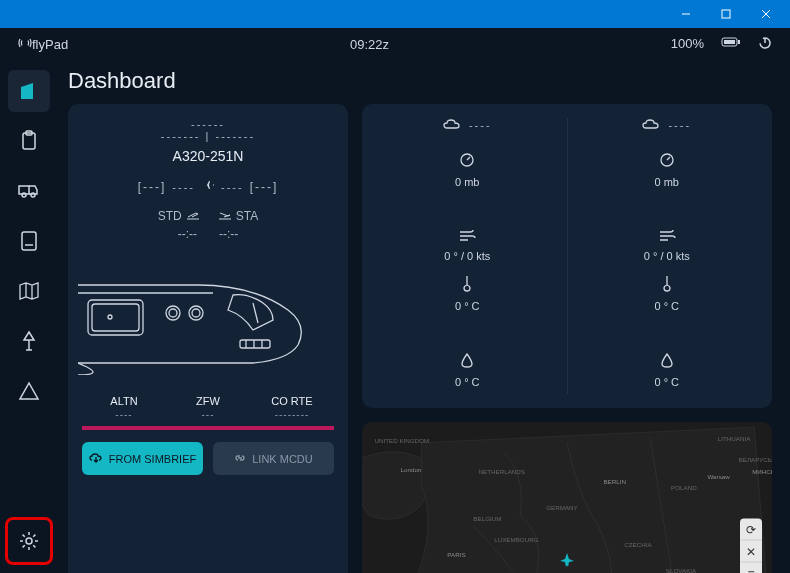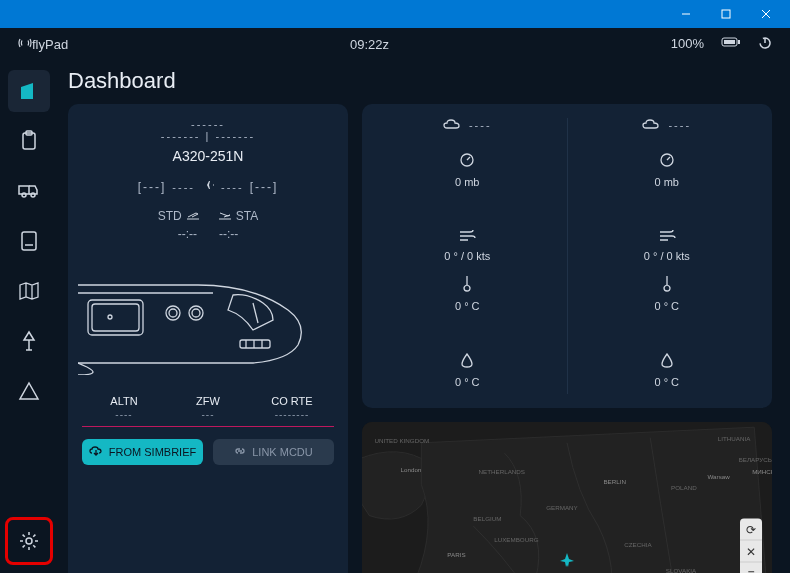--- a/index.html
+++ b/index.html
@@ -102,30 +102,30 @@
 .std-sta > span { display:flex; align-items:center; gap:4px; }
 .times { font-size: 12px; color: #aeb9c9; display:flex; gap:22px; margin-top:4px; }
 .aircraft-svg { margin: 14px 0 6px; }
 .data-table {
   width: 100%;
   margin-top: 8px;
 }
 .data-row {
   display: flex;
   justify-content: space-around;
-  border-bottom: 1px solid #be185d;
+  border-bottom: 4px solid #be185d;
   padding: 6px 0;
 }
 .data-cell { text-align: center; flex:1; }
 .data-cell .lbl { font-size: 11px; color: #e8edf4; }
 .data-cell .val { font-size: 10px; color: #8996a8; margin-top:2px; letter-spacing:1px; }
 .btns { display: flex; gap: 10px; margin-top: 12px; width:100%; }
 .btn {
   flex: 1;
-  height: 26px;
+  height: 33px;
   border-radius: 6px;
   display: flex;
   align-items: center;
   justify-content: center;
   gap: 6px;
   font-size: 11px;
   font-weight: 500;
 }
 .btn.primary { background: #14b8c4; color: #0b1521; }
 .btn.secondary { background: #2a3a4d; color: #8996a8; }

